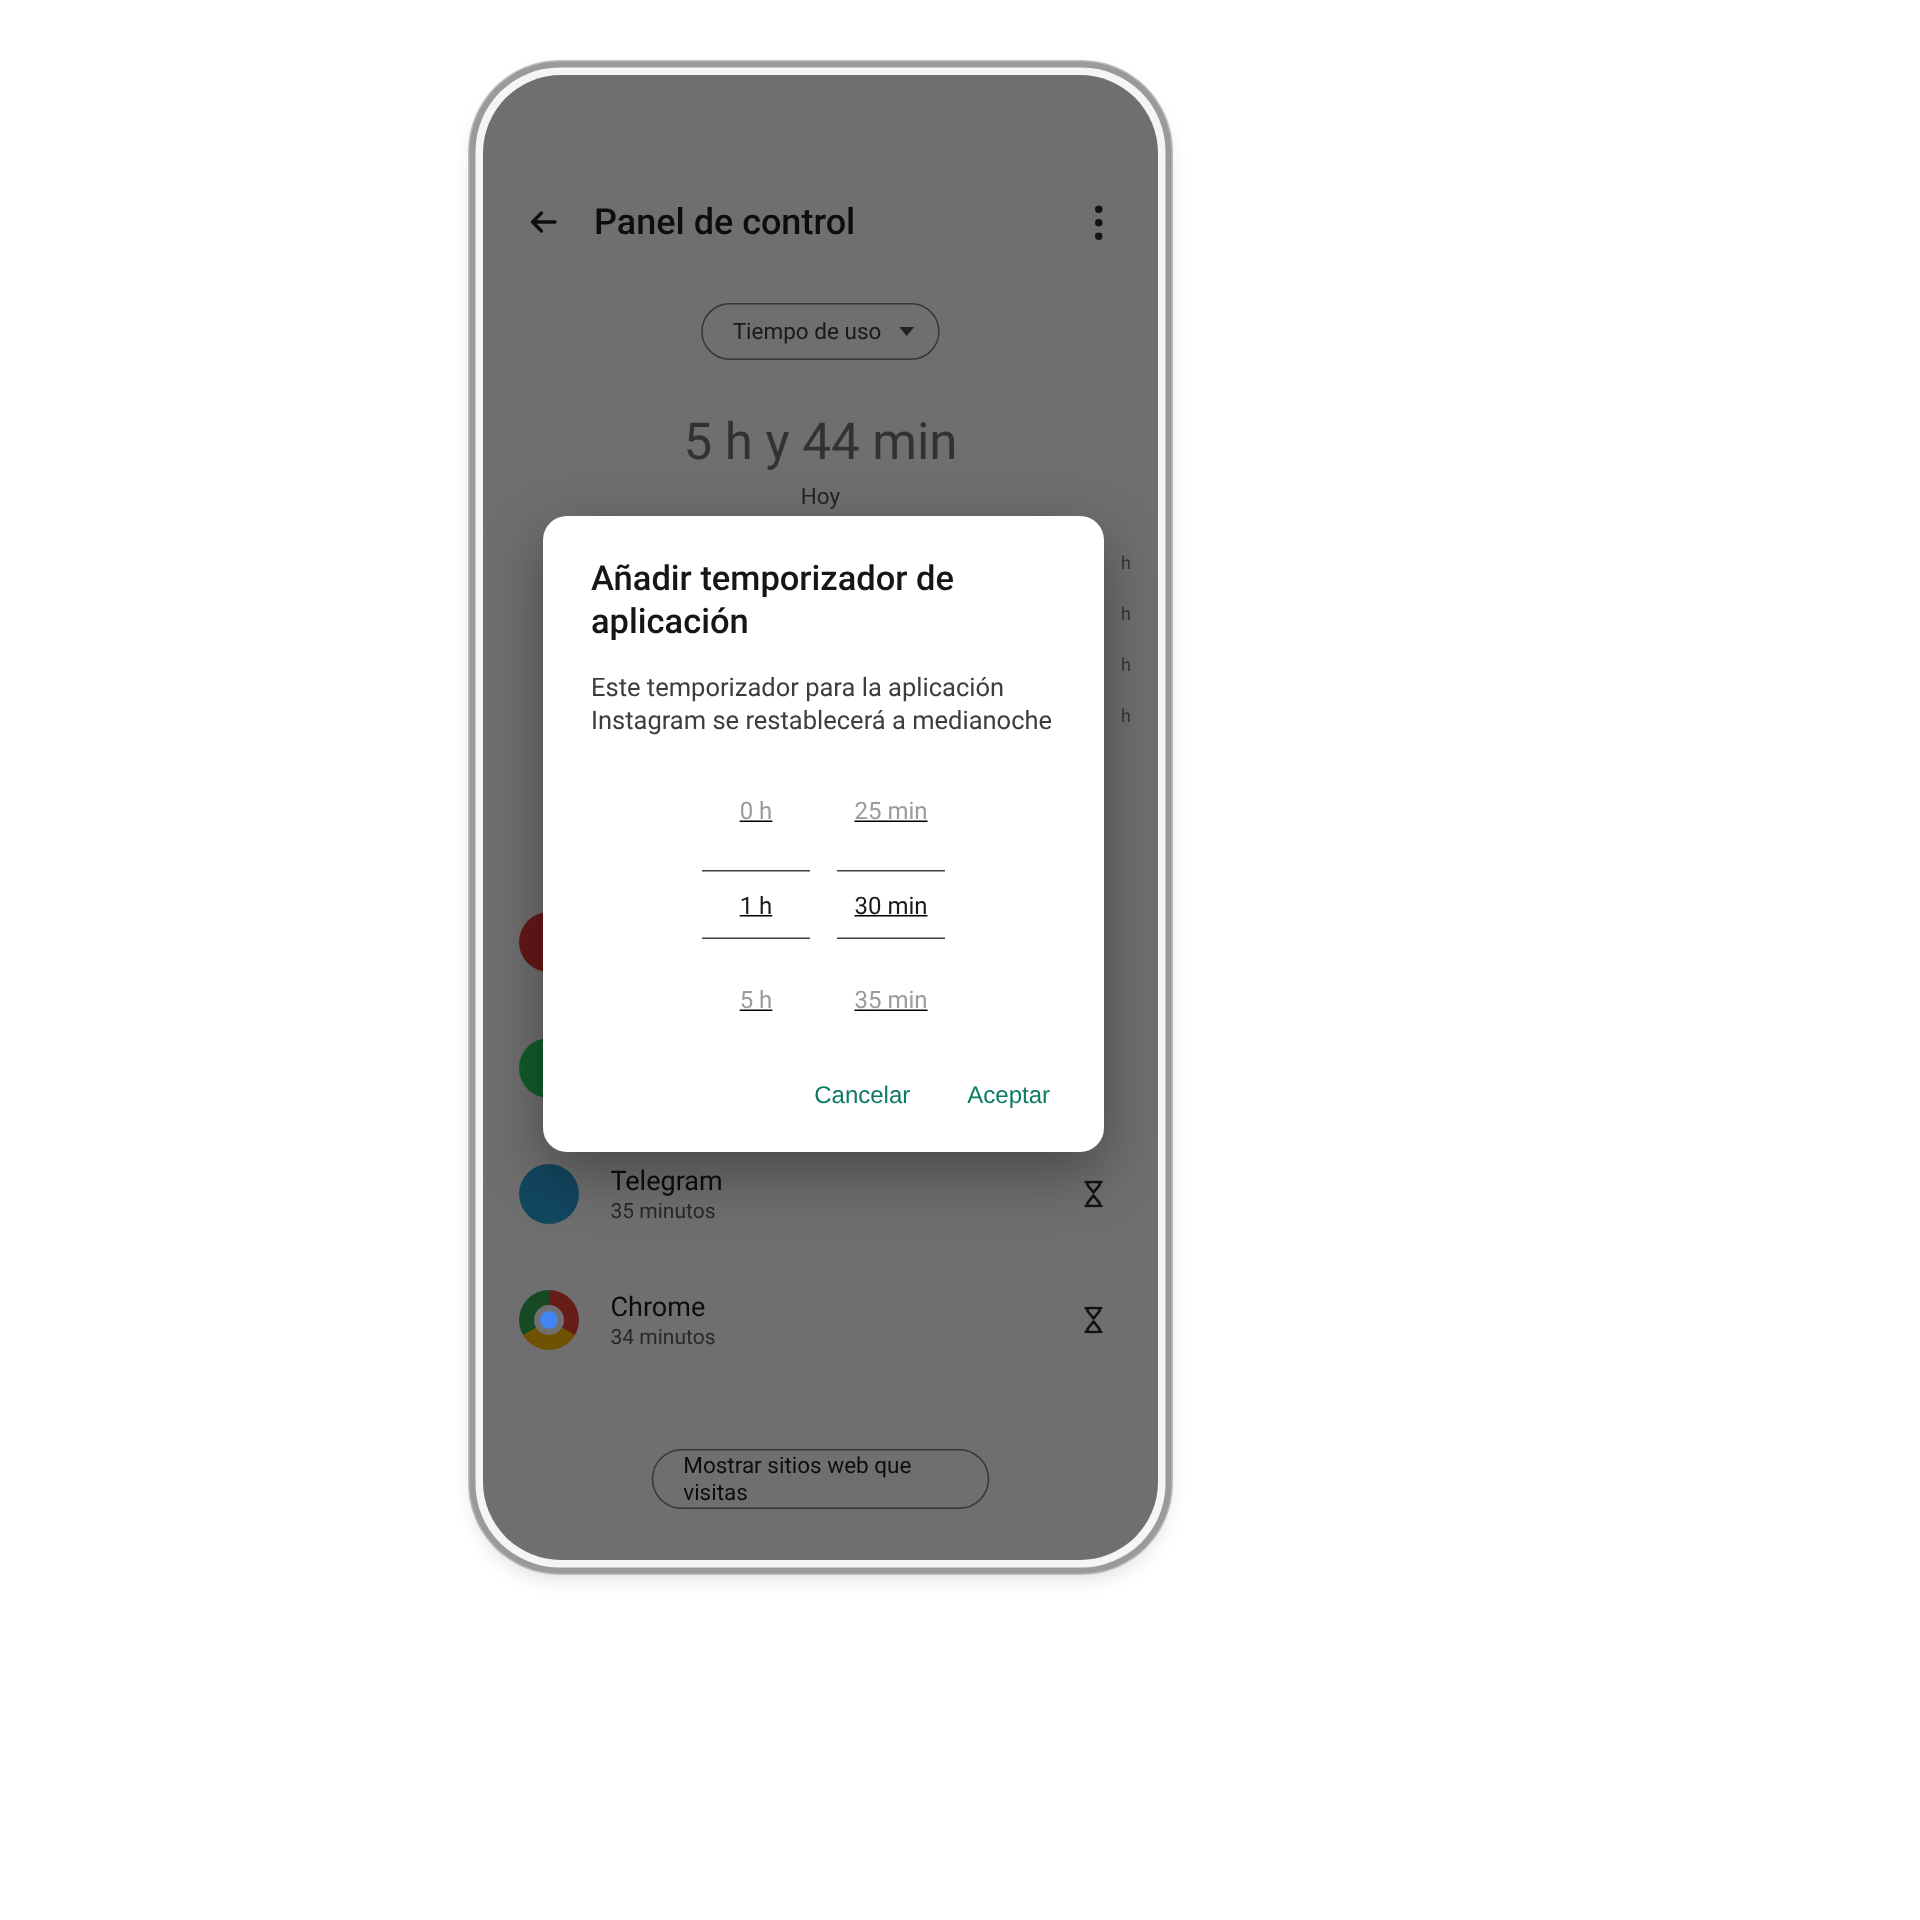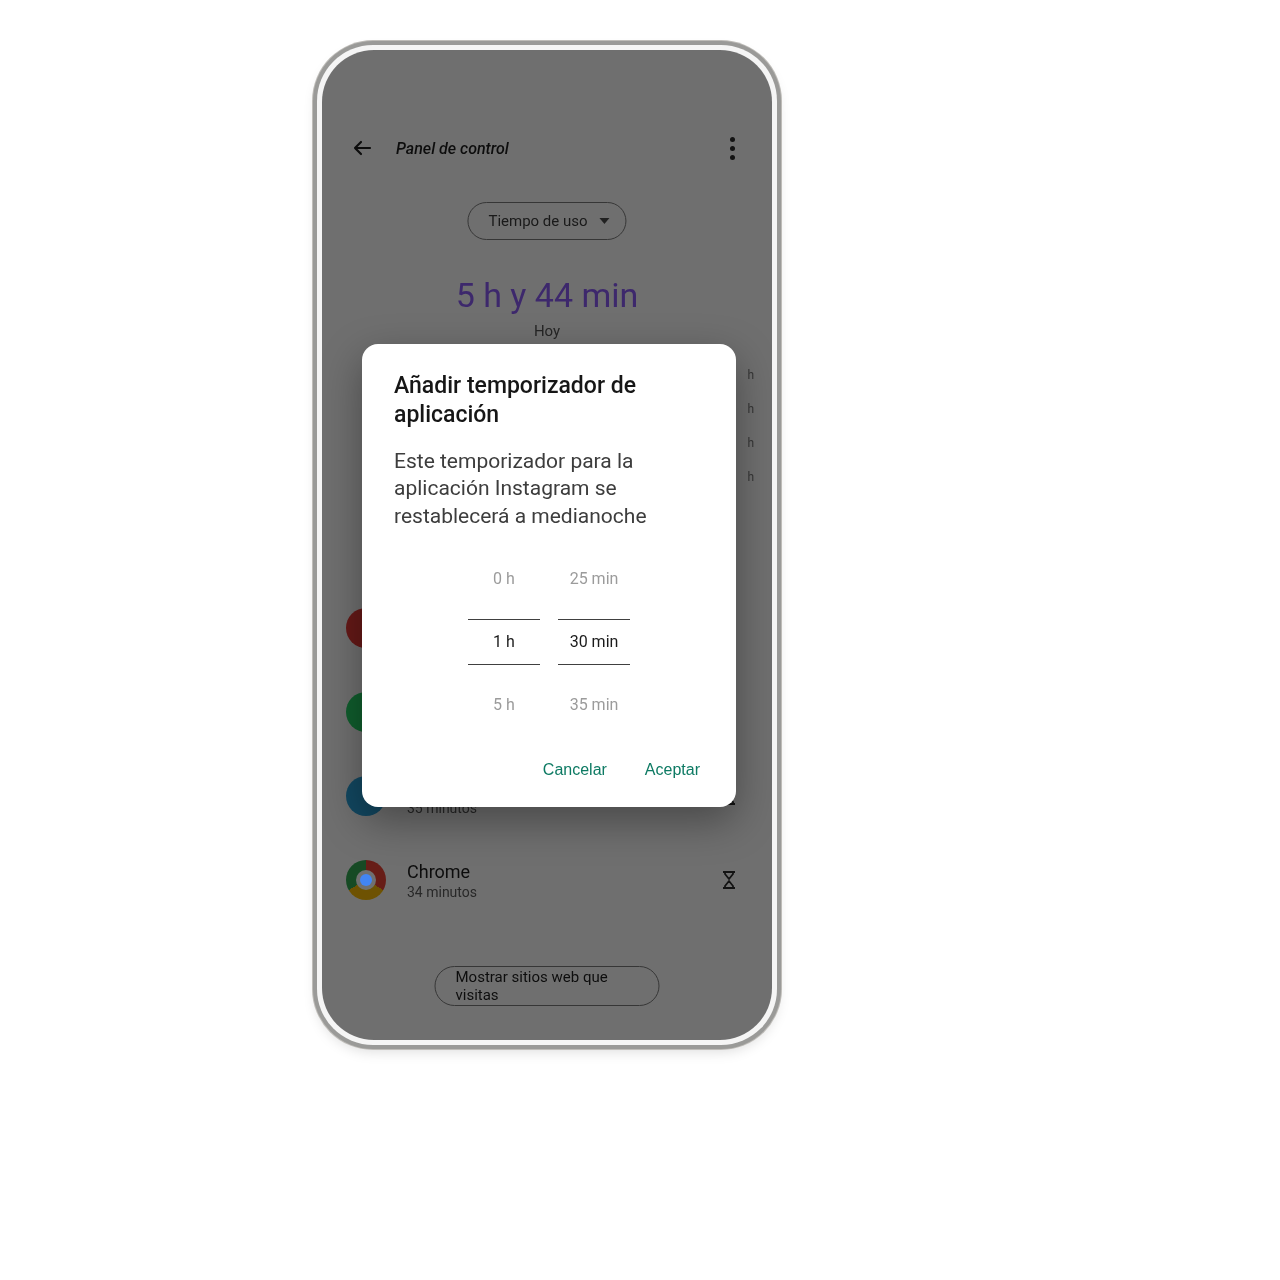--- a/index.html
+++ b/index.html
@@ -41,21 +41,21 @@
     top:68px;
     left:0; right:0;
     height:60px;
     display:flex;
     align-items:center;
     gap:22px;
     padding:0 28px;
     color:#1f1f1f;
   }
   .hdr .back { width:24px; height:24px; display:flex; align-items:center; justify-content:center;}
-  .hdr h1 { font-size:16px; font-weight:500; flex:1;font-style:italic; }
+  .hdr h1 { font-size:24px; font-weight:500; flex:1; }
   .hdr .menu { width:24px; height:24px; display:flex; align-items:center; justify-content:center;}
   .dots { display:flex; flex-direction:column; gap:4px; align-items:center;}
   .dots span{ width:5px; height:5px; border-radius:50%; background:#2c2c2c;}
 
   
   .chip {
     position:absolute;
     top:152px;
     left:50%;
     transform:translateX(-50%);
@@ -73,21 +73,21 @@
     width:0;height:0;border-left:5px solid transparent;border-right:5px solid transparent;border-top:6px solid #4d4d4d;
   }
 
   .bignum {
     position:absolute;
     top:225px;
     left:0; right:0;
     text-align:center;
     font-size:34px;
     font-weight:400;
-    color:#8b5cf6;
+    color:#737373;
   }
   .today {
     position:absolute;
     top:272px;
     left:0; right:0;
     text-align:center;
     font-size:15px;
     color:#555;
   }
 
@@ -166,30 +166,31 @@
     flex-direction:column;
   }
   .dialog h2{
     font-size:23px;
     font-weight:500;
     color:#161616;
     line-height:1.25;
     margin-bottom:18px;
   }
   .dialog p{
-    font-size:21px;
+    font-size:17px;
     color:#3d3d3d;
     line-height:1.32;
     margin-bottom:26px;
   }
   .picker{
     display:flex;
     justify-content:center;
     gap:18px;
     margin-bottom:20px;
+    text-decoration:underline;
   }
   .col{
     width:72px;
     display:flex;
     flex-direction:column;
     align-items:center;
     gap:0;
   }
   .cell{
     height:44px;

